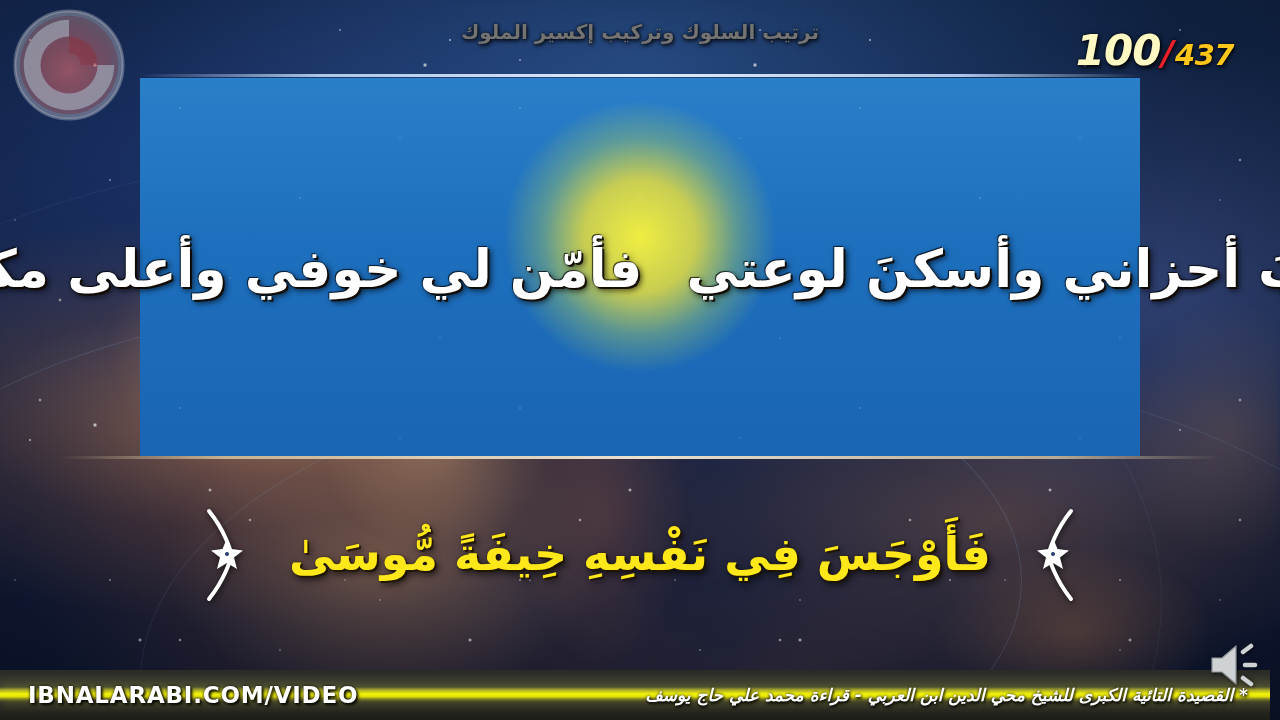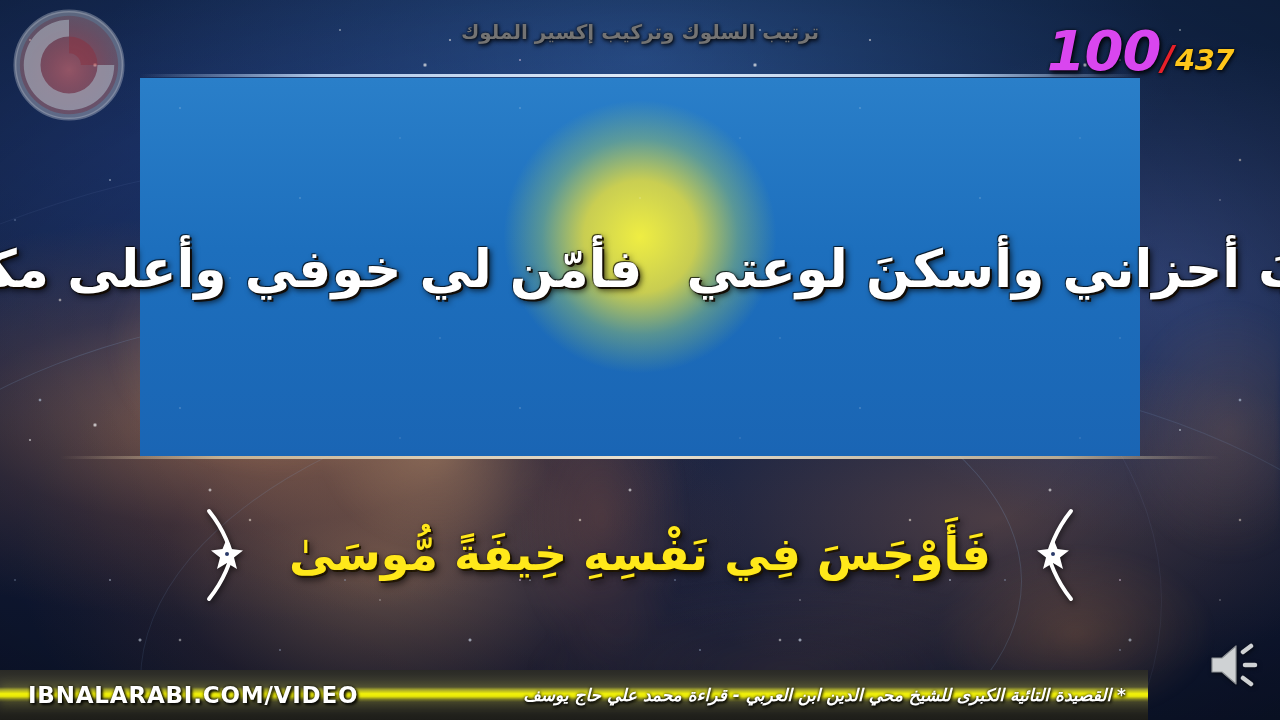--- a/index.html
+++ b/index.html
@@ -215,22 +215,22 @@
     position: absolute;
     right: 46px; top: 18px;
     display: flex;
     align-items: baseline;
     font-family: "DejaVu Sans", "Liberation Sans", sans-serif;
     font-style: italic;
     font-weight: 700;
     z-index: 7;
   }
   .counter .cur {
-    font-size: 56px;
-    color: #d946ef;
+    font-size: 42px;
+    color: #fef9c3;
     text-shadow: 0 0 3px rgba(0,0,0,.9), 2px 3px 5px rgba(0,0,0,.8);
     letter-spacing: -1px;
   }
   .counter .sep {
     font-size: 34px;
     color: #e8202a;
     margin: 0 1px;
     text-shadow: 0 0 3px rgba(0,0,0,.85), 1px 2px 4px rgba(0,0,0,.8);
   }
   .counter .tot {
@@ -238,21 +238,21 @@
     color: #ffc61a;
     text-shadow: 0 0 3px rgba(0,0,0,.85), 1px 2px 4px rgba(0,0,0,.8);
     letter-spacing: -.5px;
     margin-top: 20px;
   }
 
   
   .bottom-bar {
     position: absolute;
     left: 0; bottom: 0;
-    width: 1148px; height: 50px;
+    width: 1270px; height: 50px;
     background: linear-gradient(180deg, #2a2a26 0%, #35352e 22%, #3a3a32 40%, #2c2c27 62%, #1d1d19 100%);
     overflow: hidden;
     z-index: 6;
     text-align: right;
   }
   .bar-glow {
     position: absolute;
     left: 0; top: 17px;
     width: 1280px; height: 15px;
     background: linear-gradient(180deg, rgba(200,200,40,0) 0%, rgba(224,224,40,.55) 18%, #f2f209 45%, #e6e608 62%, rgba(170,170,30,.35) 85%, rgba(120,120,20,0) 100%);

